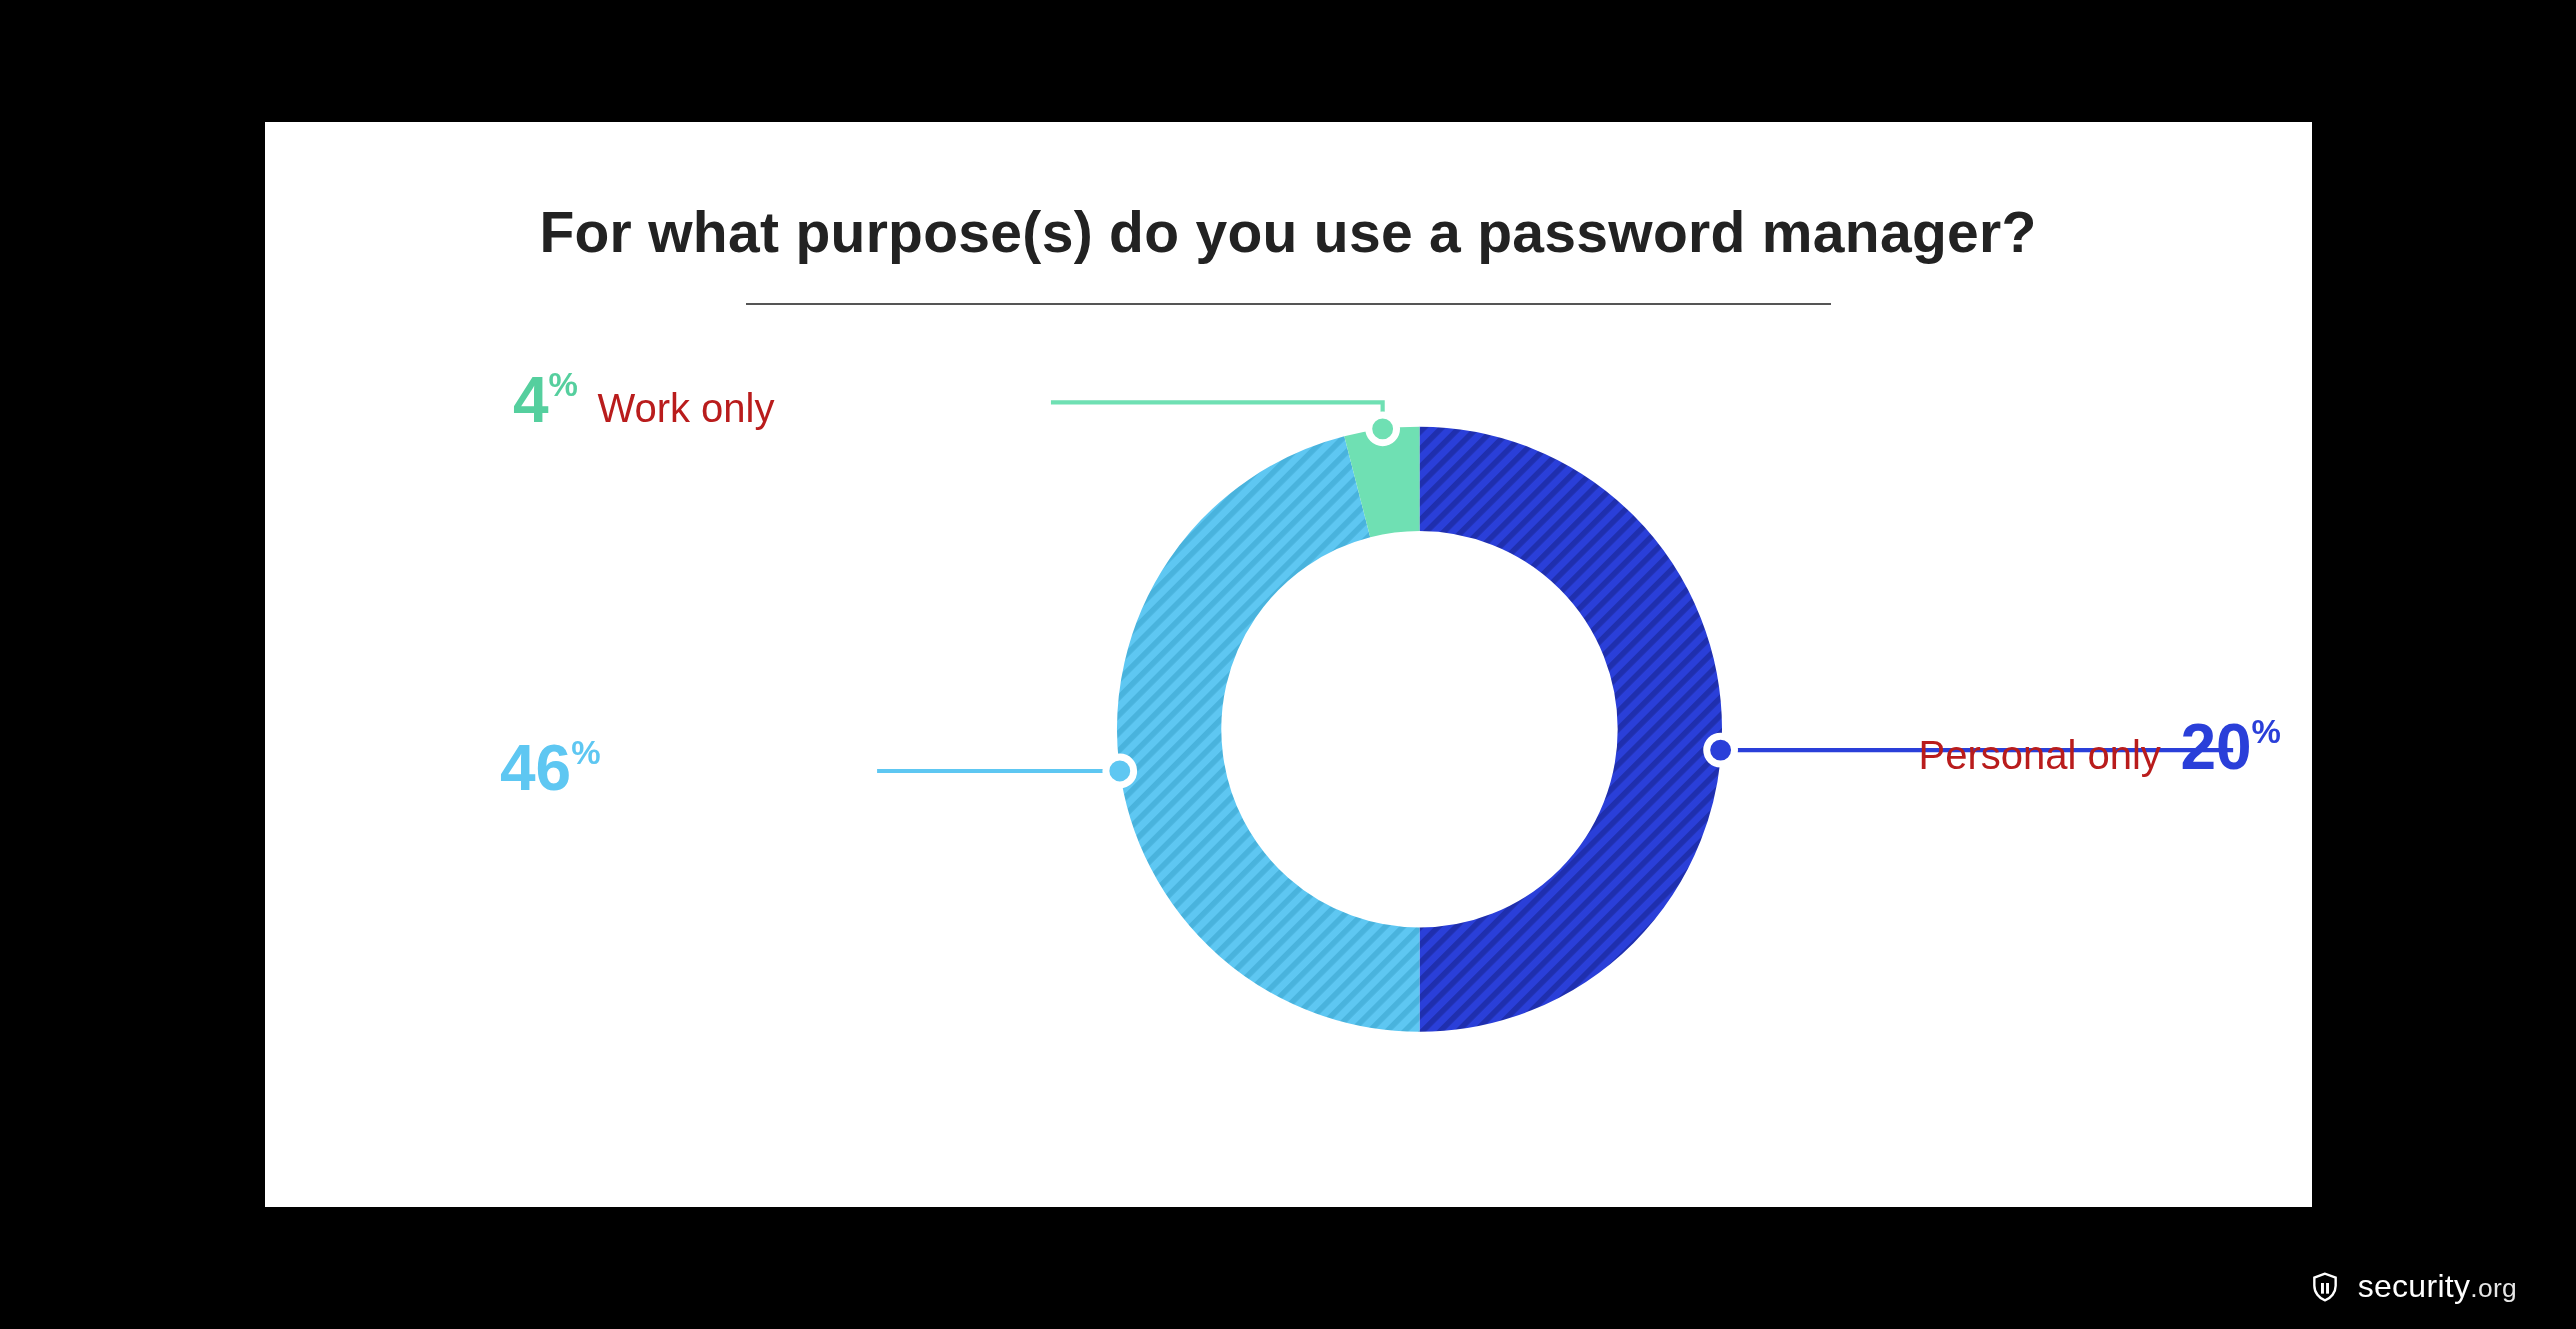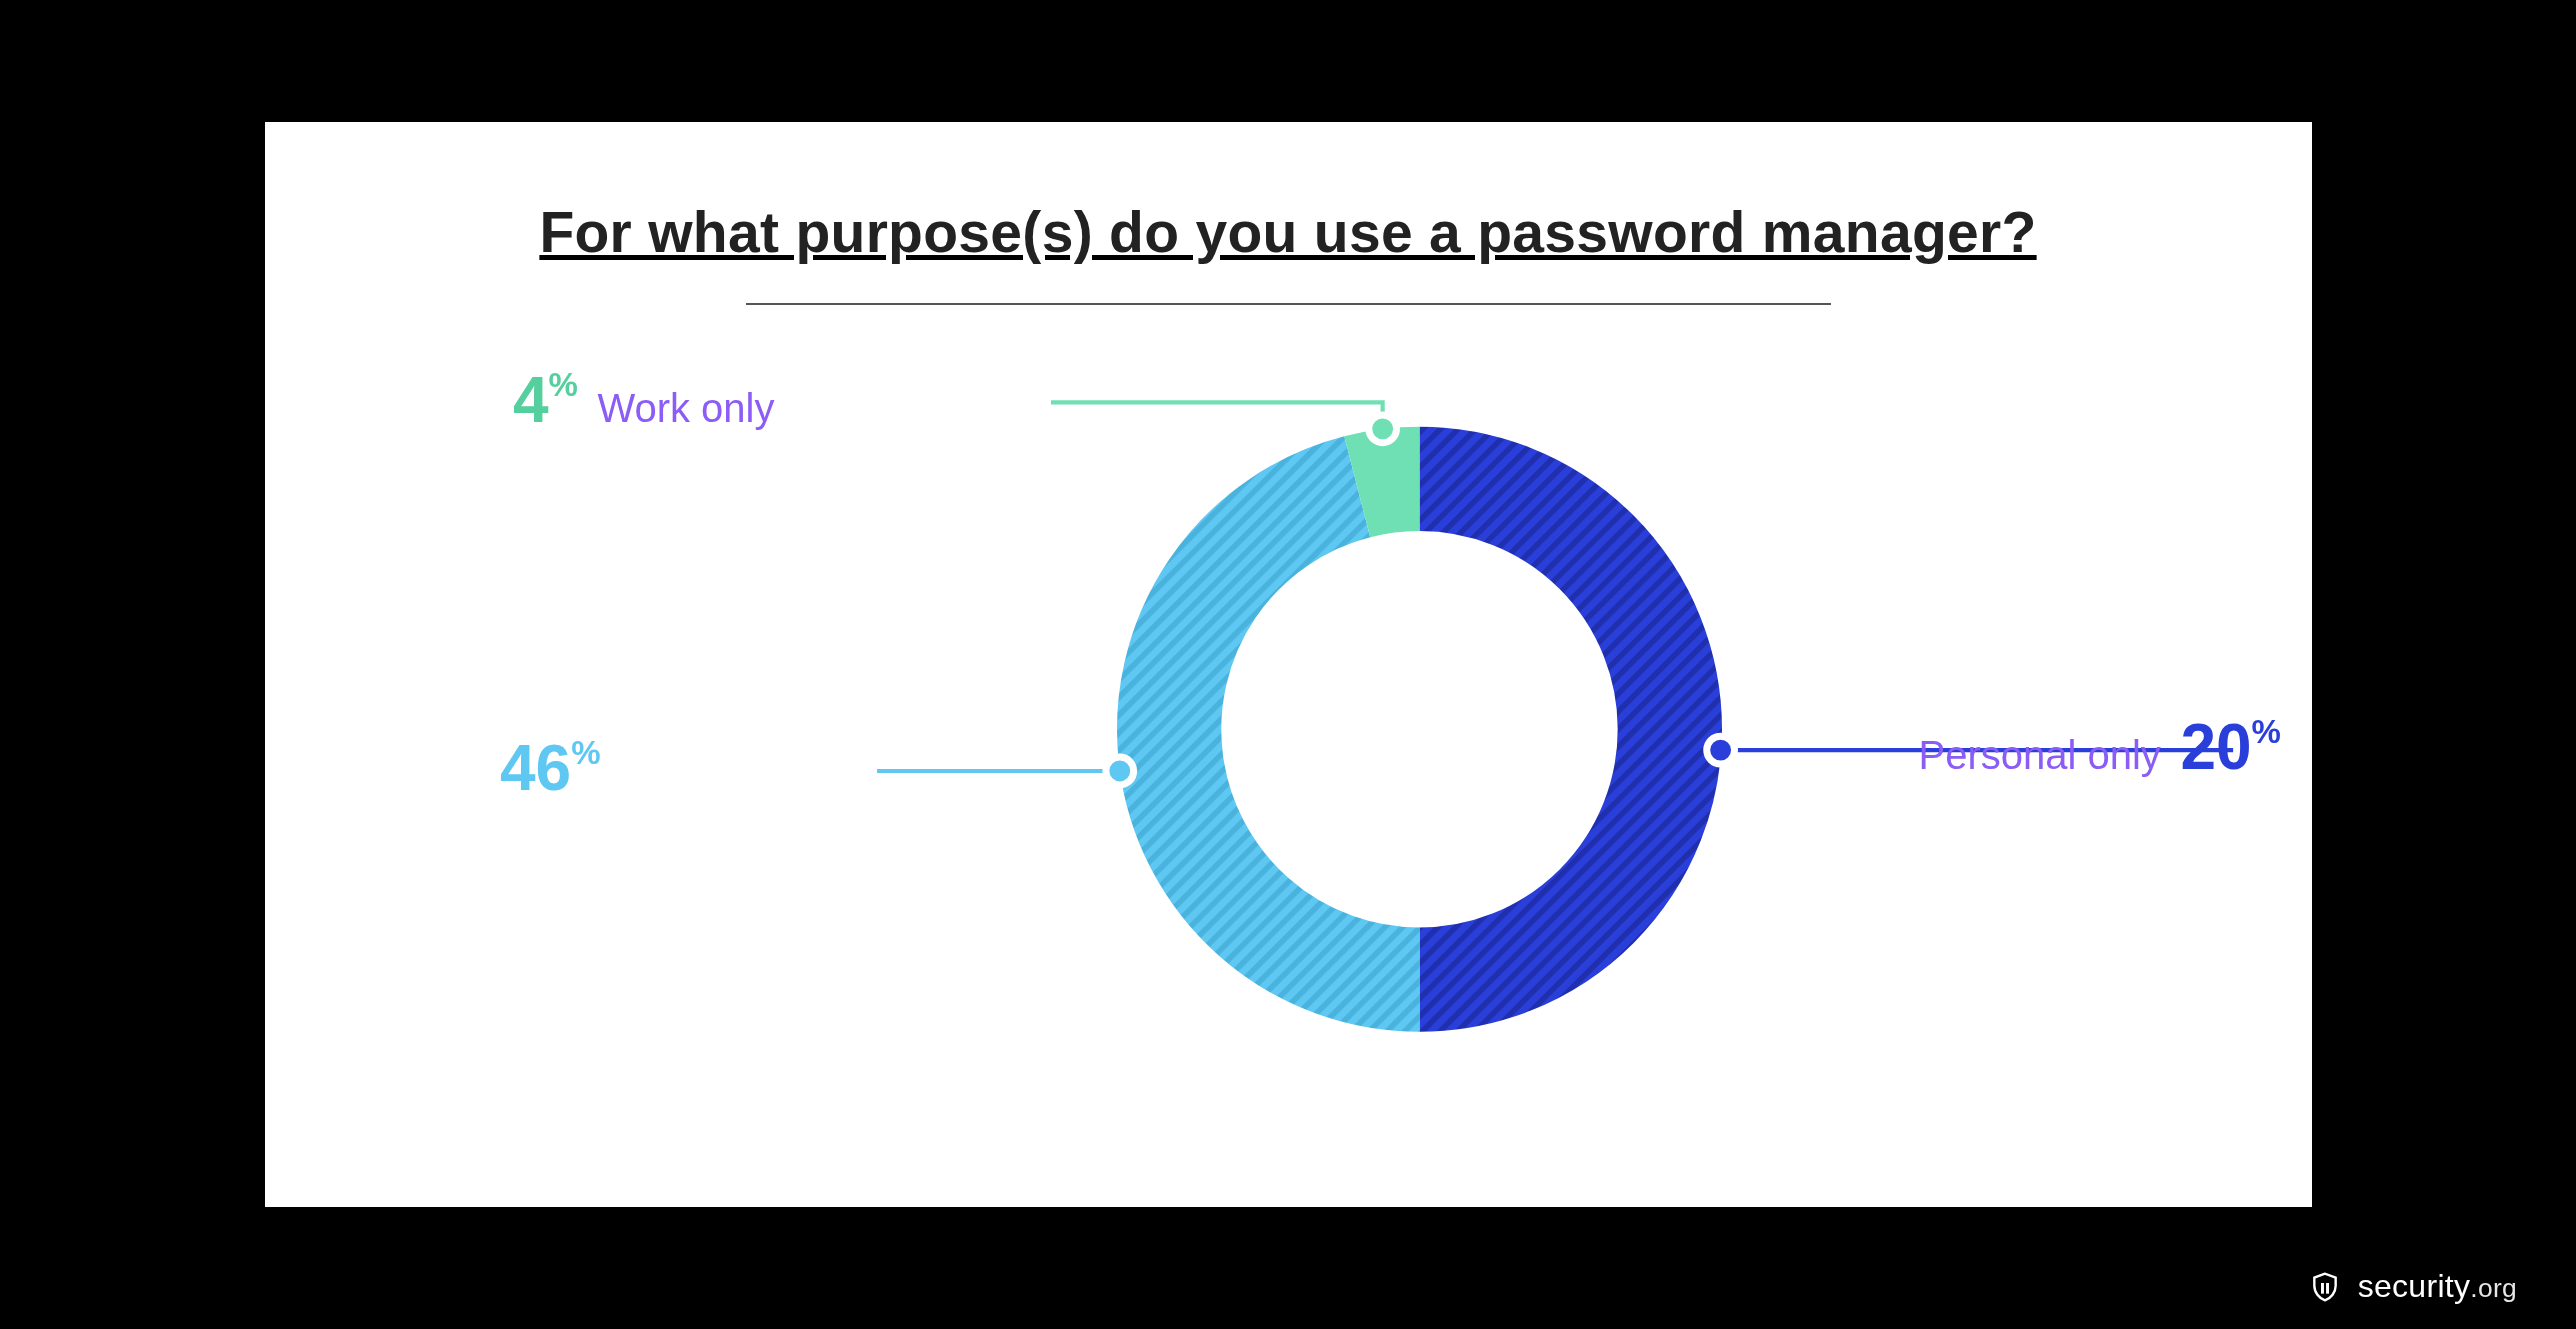--- a/index.html
+++ b/index.html
@@ -9,21 +9,20 @@
     display:flex;flex-direction:column;align-items:center;justify-content:center;
     width:2576px;height:1329px;box-sizing:border-box;
     position:relative;
   }
   .card{
     background:#fff;
     width:2047px;height:1085px;
     box-sizing:border-box;
     padding:63px 83px 36px 83px;
     position:relative;
-    text-decoration:underline;
   }
   .title{
     text-align:center;
     font-size:57px;
     font-weight:600;
     color:#222;
     letter-spacing:0.3px;
     margin-top:14px;
   }
   .rule{
@@ -37,21 +36,21 @@
     height:758px;
     margin-top:7px;
   }
   svg.donut{display:block;margin:0 auto;}
   .leader{stroke-width:6;fill:none;}
   .dot{stroke:#fff;stroke-width:10;}
   .lbl{position:absolute;display:flex;align-items:baseline;gap:19.5px;white-space:nowrap;}
   .pct-big{font-size:64px;font-weight:700;line-height:1;}
   .pct-small{font-size:33px;font-weight:700;line-height:1;}
   .pct-group{display:flex;align-items:flex-start;}
-  .lbl-text{font-size:40px;color:#8b5cf6;font-weight:400;}
+  .lbl-text{font-size:40px;color:#b91c1c;font-weight:400;}
   .brand{
     position:absolute;right:59px;bottom:24px;
     color:#fff;display:flex;align-items:center;gap:17px;
     font-size:32px;font-weight:500;letter-spacing:0.3px;
   }
   .brand .org{font-weight:300;opacity:.9;font-size:26.4px;}
   .brand svg{width:32px;height:32px;}
 </style>
 </head>
 <body>

